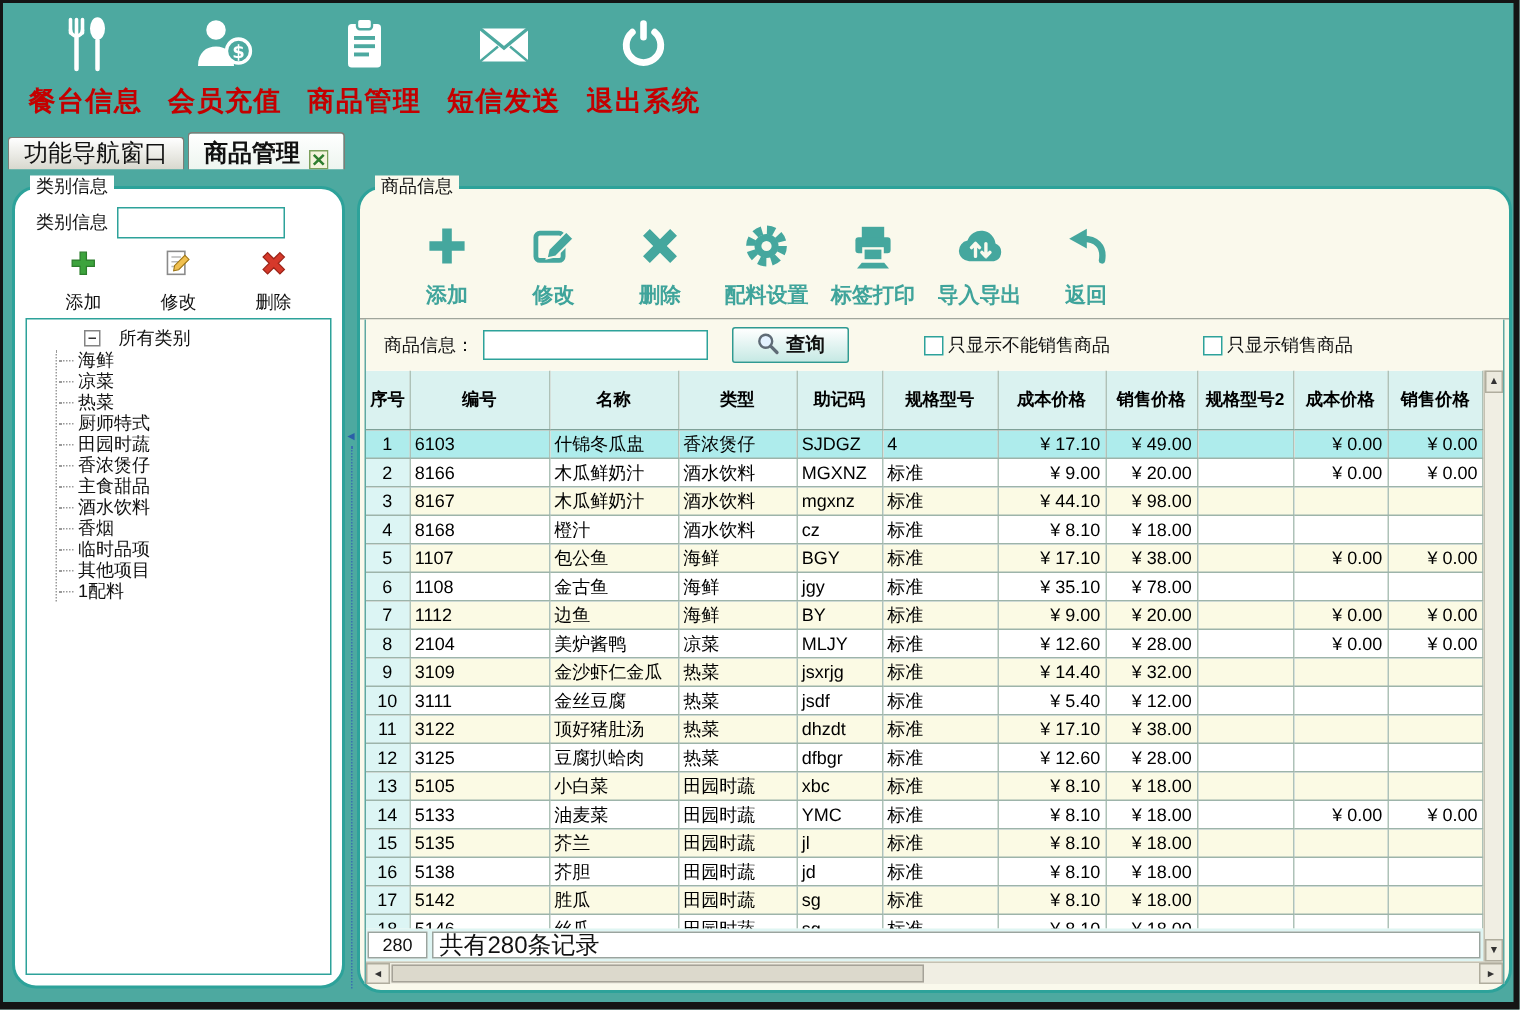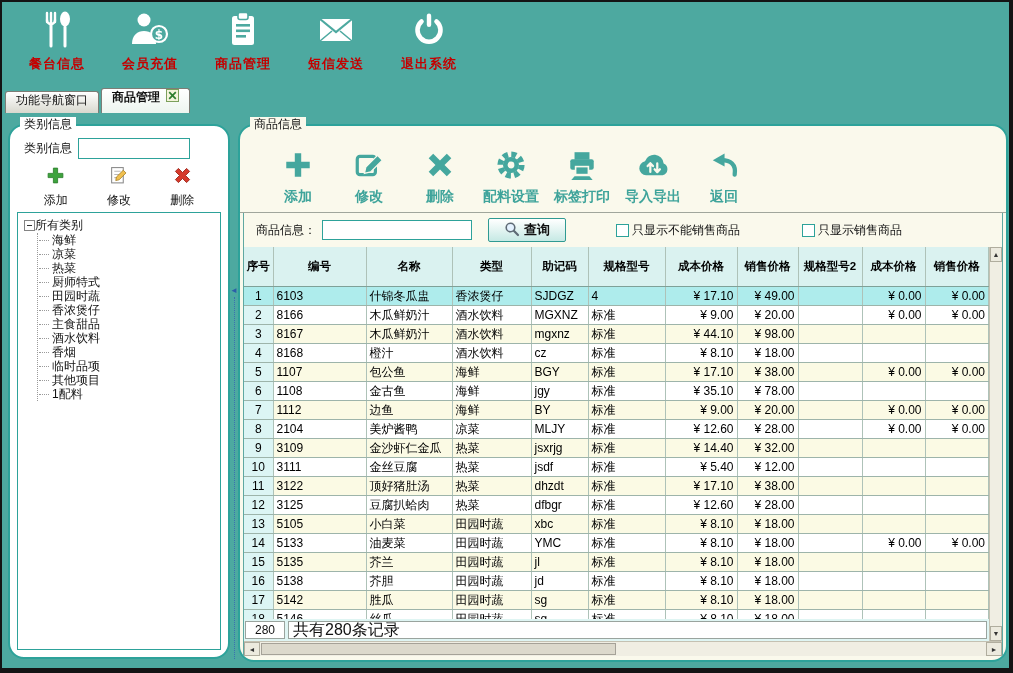--- a/index.html
+++ b/index.html
@@ -6,25 +6,25 @@
   html,body { width:1013px; height:673px; }
   body { font-family:"Liberation Sans","DejaVu Sans",sans-serif; }
   .frame { position:relative; width:1013px; height:673px;
            border-style:solid; border-color:#141414; border-width:2px 4px 5px 2px;
            background:#4da9a0; overflow:hidden; }
 
   
   .topbar { height:84px; display:flex; align-items:flex-start; padding:5px 0 0 12px; }
   .nav-btn { min-width:86px; display:flex; flex-direction:column; align-items:center; cursor:pointer; margin-right:7px; }
   .nav-ico { height:46px; display:flex; align-items:center; justify-content:center; }
-  .nav-label { font-size:13px; font-weight:bold; color:#c40000; letter-spacing:1px; margin-top:2px; }
+  .nav-label { font-size:18px; font-weight:bold; color:#c40000; letter-spacing:1px; margin-top:2px; }
 
   
   .tabbar { height:27px; display:flex; align-items:flex-end; padding-left:3px; gap:2px; }
-  .tab { height:22px; padding:0 10px; display:flex; align-items:flex-start; font-size:12px; color:#111;
+  .tab { height:22px; padding:0 10px; display:flex; align-items:flex-end; font-size:16px; color:#111;
          background:linear-gradient(#ffffff,#d8d8ce); border:1px solid #7d7d76; border-bottom:none;
          border-radius:3px 3px 0 0; cursor:pointer; }
   .tab.active { height:25px; font-weight:bold; gap:6px; background:linear-gradient(#ffffff,#edf5ef); }
   .tab-close { display:inline-flex; cursor:pointer; }
 
   
   .content { position:relative; height:555px; }
   .panel { position:absolute; border:2px solid #2da29a; border-radius:16px; }
   .panel .legend { position:absolute; top:-9px; left:10px; font-size:12px; color:#111; padding:0 4px; line-height:15px; }
 
@@ -32,21 +32,21 @@
   .panel.left { left:6px; top:11px; width:222px; height:535px; background:#ffffff; }
   .panel.left .legend { background:#ffffff; }
   .cat-row { position:absolute; left:0; top:12px; width:100%; display:flex; align-items:center; }
   .cat-label { font-size:12px; color:#111; margin-left:14px; }
   .cat-input { margin-left:6px; width:112px; height:21px; border:1px solid #2da29a; font-size:12px; padding:0 3px; outline:none; }
   .cat-btns { position:absolute; left:0; top:40px; width:100%; display:flex; justify-content:space-around; padding:0 14px; }
   .cat-btn { display:flex; flex-direction:column; align-items:center; cursor:pointer; }
   .cat-btn .lbl { font-size:12px; color:#111; margin-top:3px; }
   .tree { position:absolute; left:7px; right:7px; top:86px; bottom:7px; border:1px solid #2da29a; background:#fff;
           font-size:12px; color:#111; padding:5px 2px 2px 6px; overflow:hidden; }
-  .tree-root { display:flex; align-items:center; gap:0; cursor:pointer; height:14px; }
+  .tree-root { display:flex; align-items:center; gap:12px; cursor:pointer; height:14px;margin-left:32px; }
   .minus-box { width:11px; height:11px; border:1px solid #848484; background:#fff; position:relative; display:inline-block; }
   .minus-box::after { content:""; position:absolute; left:2px; right:2px; top:4px; border-top:1px solid #333; }
   .tree-children { margin-left:13px; border-left:1px dotted #9a9a9a; padding-left:14px; margin-top:1px; }
   .tree-item { height:14px; line-height:14px; cursor:pointer; position:relative; }
   .tree-item::before { content:""; position:absolute; left:-13px; top:7px; width:10px; border-top:1px dotted #9a9a9a; }
 
   
   .splitter { position:absolute; left:228px; top:96px; width:8px; height:450px; display:flex; flex-direction:column; align-items:center; cursor:col-resize; }
   .split-arrow { margin-top:78px; font-size:8px; color:#2b5fa8; line-height:8px; }
   .split-dots { flex:1; width:0; border-left:1px dotted #3a6fb0; margin-top:2px; }

